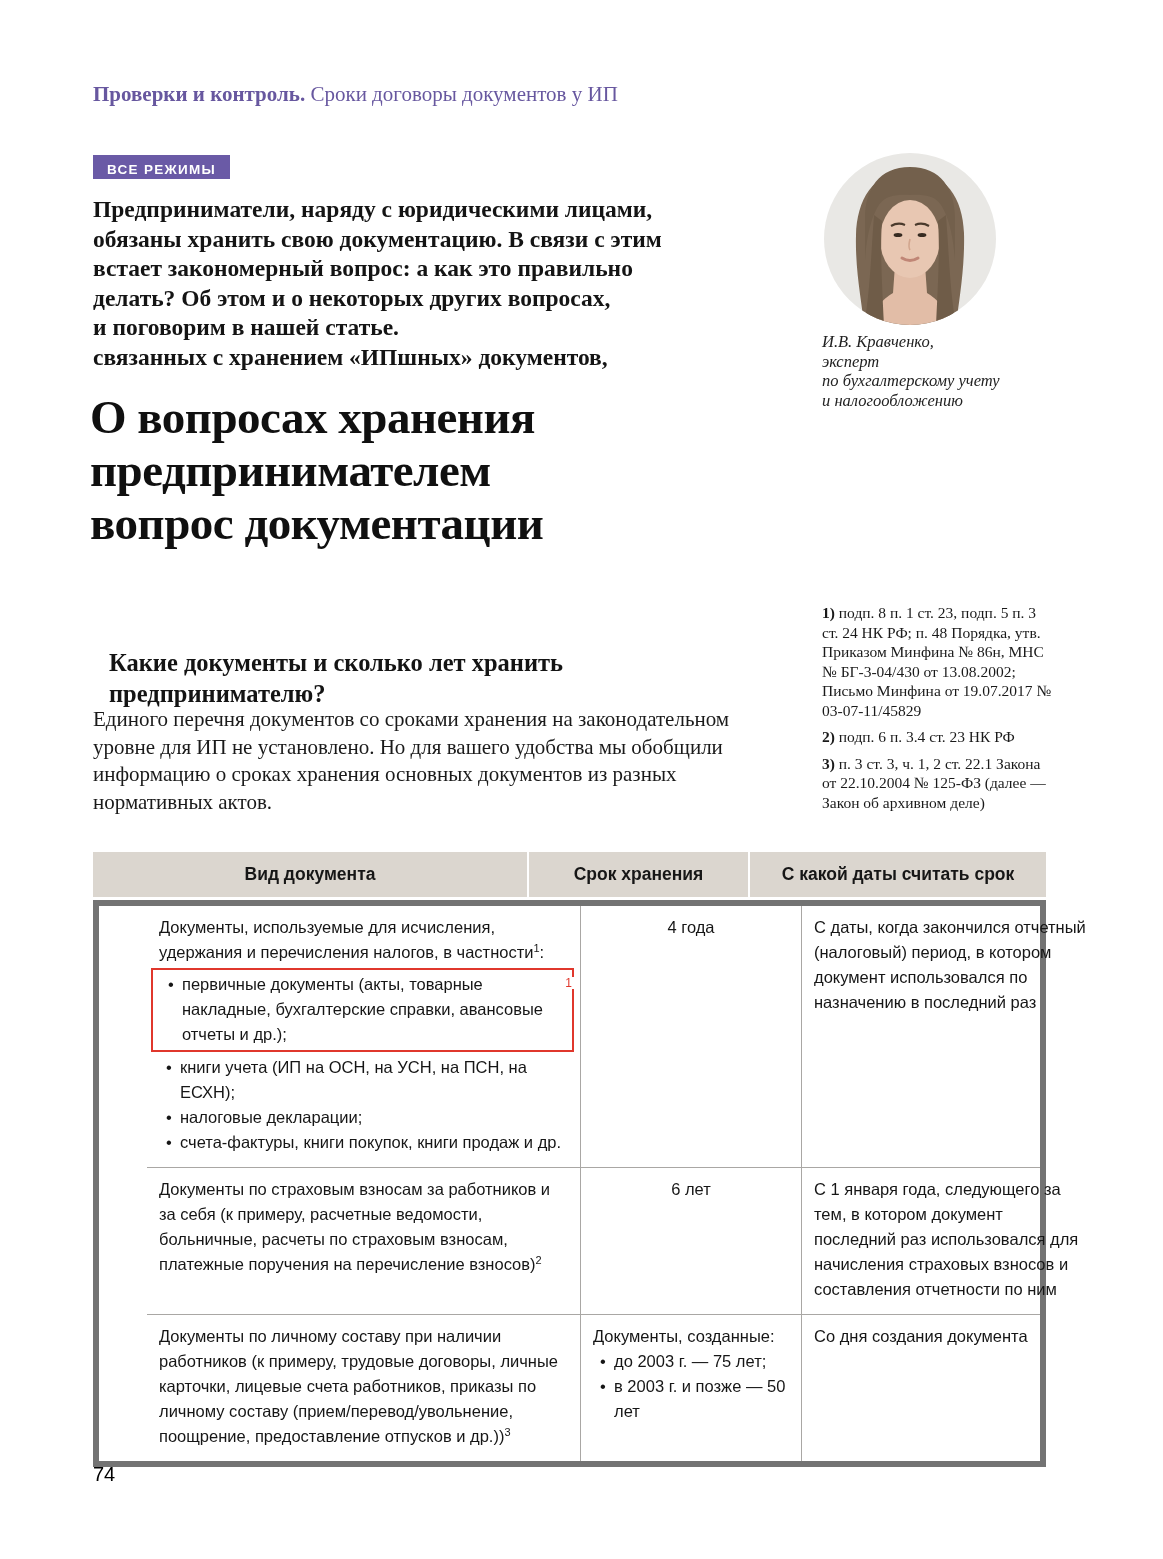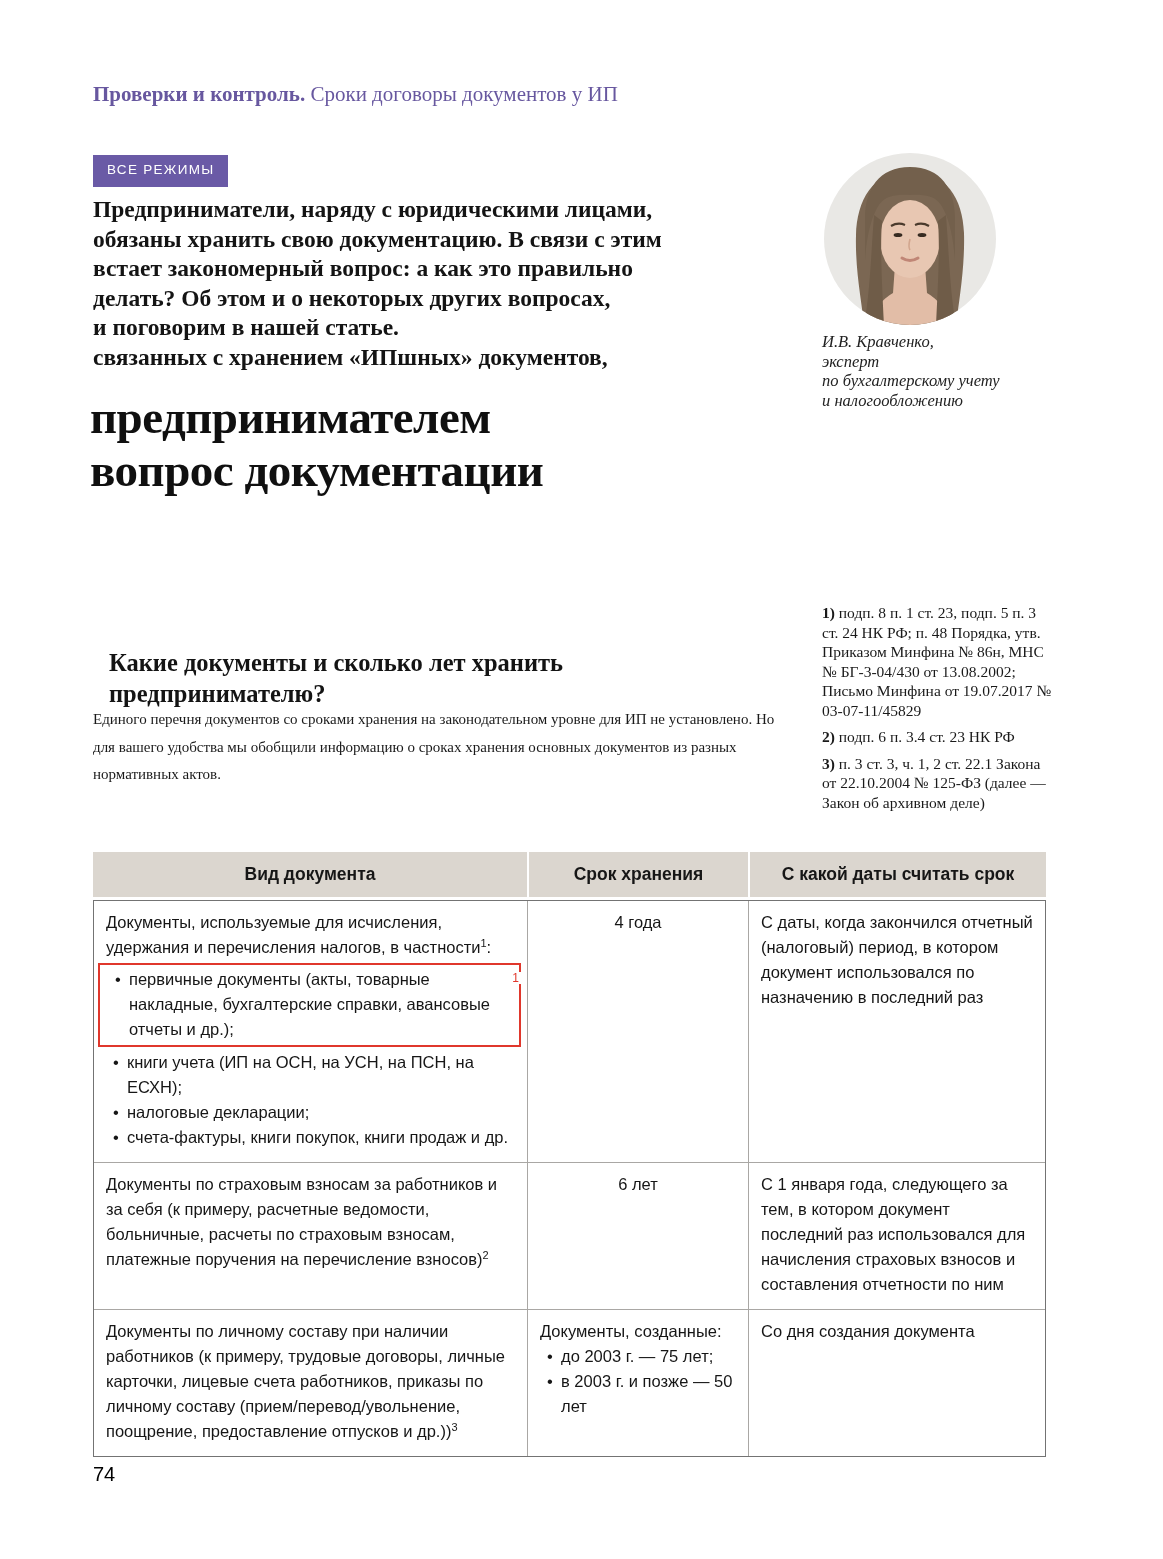--- a/index.html
+++ b/index.html
@@ -11,53 +11,53 @@
   .page *, .page *::before, .page *::after { box-sizing:border-box; }
 
   
   .kicker { position:absolute; left:93px; top:82px; font-size:21px; color:var(--accent-purple,#67579f); white-space:nowrap; }
   .kicker .kb { font-weight:bold; }
 
   
   .badge {
     position:absolute; left:93px; top:155px;
     background:var(--badge-bg,#6a5aa6); color:#fff;
-    font-family:"Liberation Sans", sans-serif; font-weight:normal;
-    font-size:13.5px; letter-spacing:1.3px; padding:7px 14px 10px;
+    font-family:"Liberation Sans", sans-serif; font-weight:bold;
+    font-size:13.5px; letter-spacing:1.3px; padding:7px 14px 2px;
   }
 
   
   .lede { position:absolute; left:93px; top:195px; font-size:23.5px; font-weight:bold; line-height:29.5px; color:#141414; }
 
   
   .photo { position:absolute; left:824px; top:153px; width:172px; height:172px; }
 
   
   .author { position:absolute; left:822px; top:332px; font-style:italic; font-size:16.5px; line-height:19.5px; color:#222; }
 
   
   .title { position:absolute; left:90px; top:391px; font-size:47px; font-weight:bold; line-height:53px; color:#101010; letter-spacing:-0.5px; }
 
   
   .section-heading { position:absolute; left:93px; top:631px; width:600px; font-size:24.5px; font-weight:bold; line-height:31px; color:#141414; }
 
   
-  .body-par { position:absolute; left:93px; top:706px; width:697px; font-size:15px; line-height:27.5px; color:#1a1a1a; text-align:left; }
+  .body-par { position:absolute; left:93px; top:706px; width:697px; font-size:21px; line-height:27.5px; color:#1a1a1a; text-align:left; }
 
   
   .footnotes { position:absolute; left:822px; top:603px; width:232px; font-size:15.5px; line-height:19.5px; color:#1a1a1a; }
   .fn { margin:0 0 7px 0; }
   .fn b { font-weight:bold; }
 
   
   .table { position:absolute; left:93px; top:852px; width:953px; font-family:"Liberation Sans", sans-serif; }
   .thead { display:grid; grid-template-columns:434px 221px 298px; background:var(--table-header-bg,#dbd6cf); }
   .th { display:flex; align-items:center; justify-content:center; height:45px; font-weight:bold; font-size:17.5px; color:#161616; text-align:center; }
   .th + .th { border-left:2px solid #fff; }
-  .tbody { margin-top:3px; border:1px solid #737373; }
+  .tbody { margin-top:3px; border:6px solid #737373;padding-left:48px; }
   .trow { display:grid; grid-template-columns:433px 221px 297px; }
   .trow + .trow { border-top:1px solid #a9a7a4; }
   .td { padding:9px 12px 12px 12px; font-size:16.5px; line-height:25px; color:#161616; }
   .td + .td { border-left:1px solid #a9a7a4; }
   .td.center { text-align:center; }
   .td p { margin:0; }
   sup.fnref { font-size:11px; line-height:0; vertical-align:super; }
 
   .tli { position:relative; padding-left:21px; }
   .tli::before { content:"\2022"; position:absolute; left:7px; top:0; }
@@ -121,20 +121,21 @@
   </div>
 
   <div class="author">
     <div>И.В. Кравченко,</div>
     <div>эксперт</div>
     <div>по бухгалтерскому учету</div>
     <div>и налогообложению</div>
   </div>
 
   <h1 class="title" style="margin:0; font-size:47px;">
+    <div>О вопросах хранения</div>
     <div>предпринимателем</div>
     <div>вопрос документации</div>
   </h1>
 
   <h2 class="section-heading" style="margin:16px;">Какие документы и сколько лет хранить предпринимателю?</h2>
 
   <div class="body-par">Единого перечня документов со сроками хранения на законодательном уровне для ИП не установлено. Но для вашего удобства мы обобщили информацию о сроках хранения основных документов из разных нормативных актов.</div>
 
   <div class="footnotes">
     <p class="fn"><b>1)</b> <span>подп. 8 п. 1 ст. 23, подп. 5 п. 3 ст. 24 НК РФ; п. 48 Порядка, утв. Приказом Минфина № 86н, МНС № БГ-3-04/430 от 13.08.2002; Письмо Минфина от 19.07.2017 № 03-07-11/45829</span></p>

